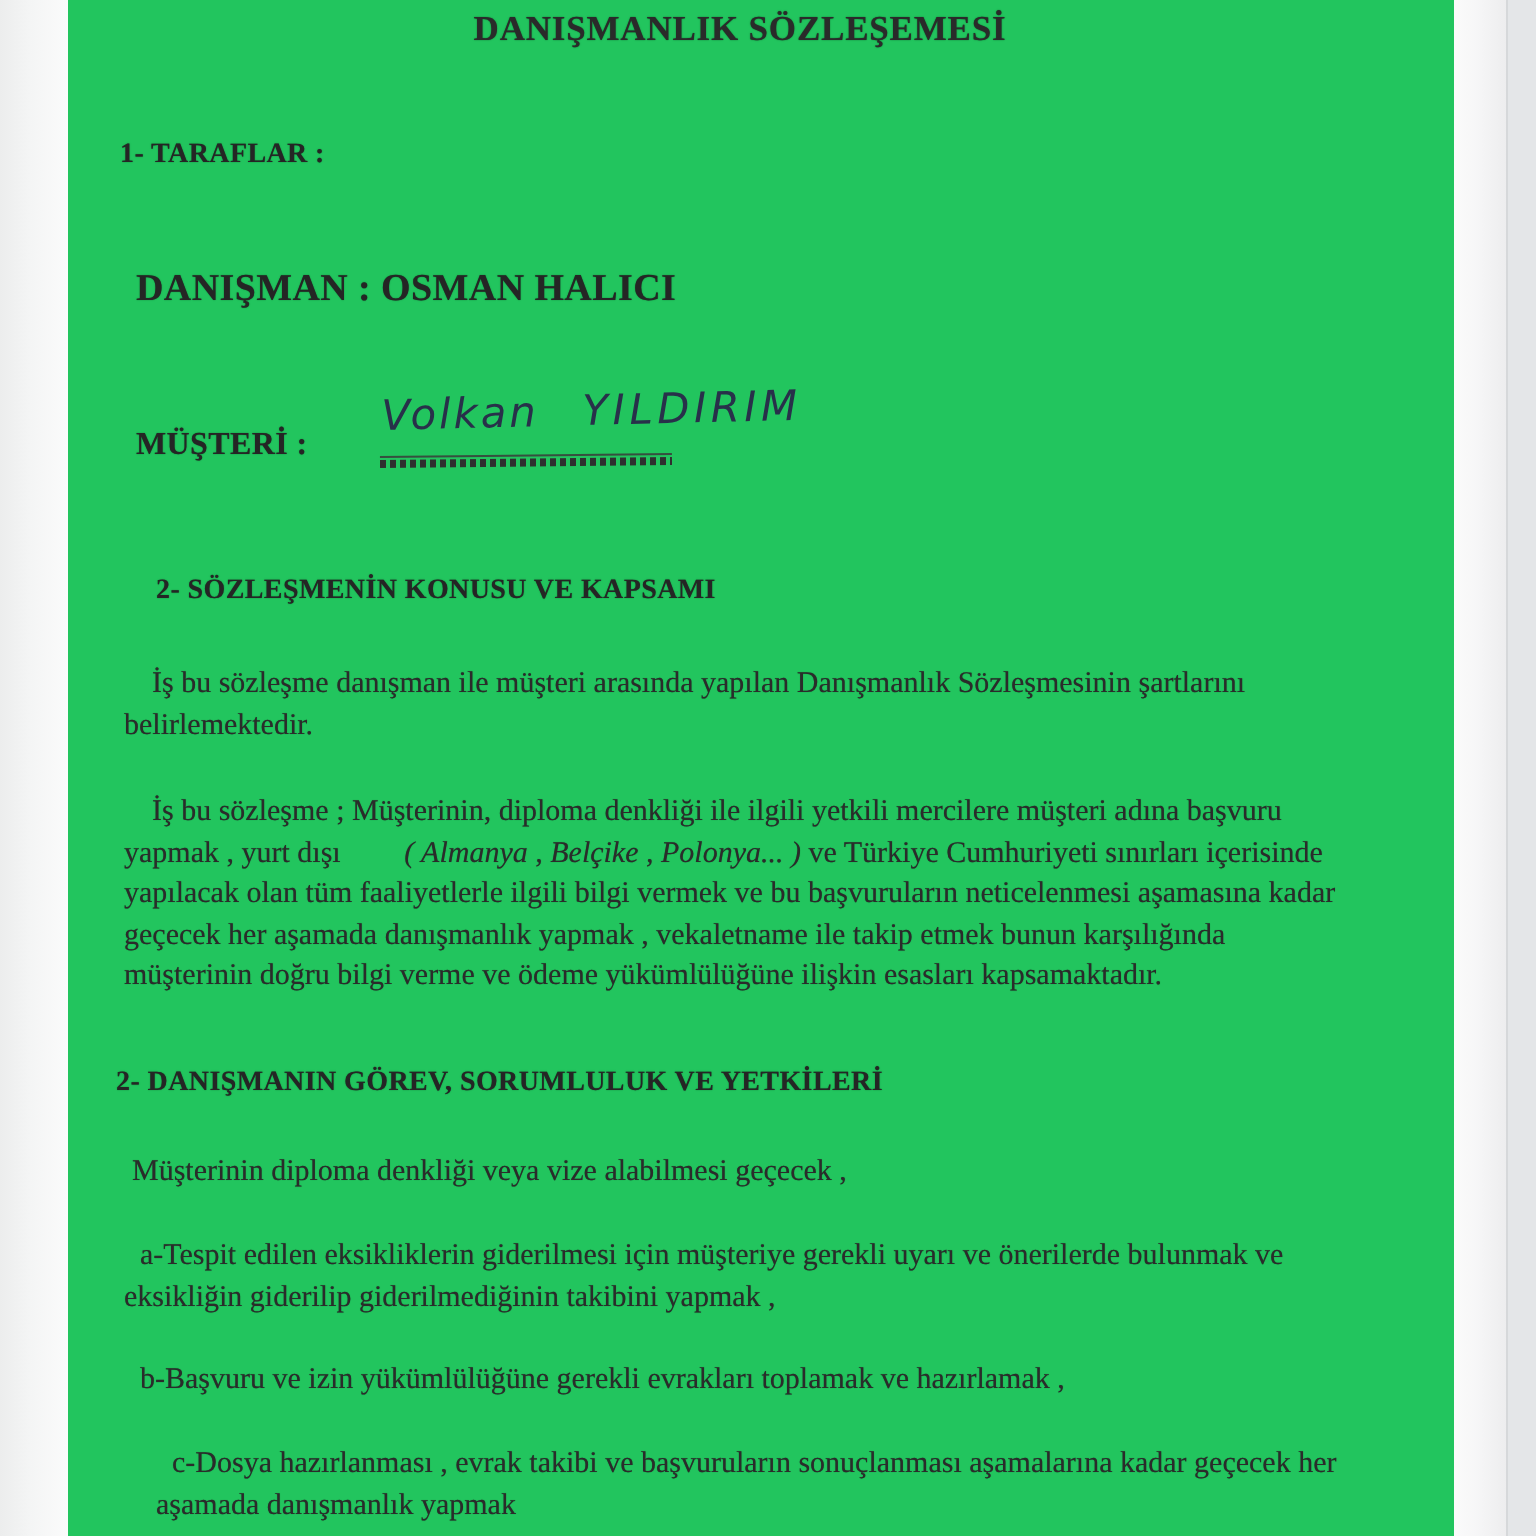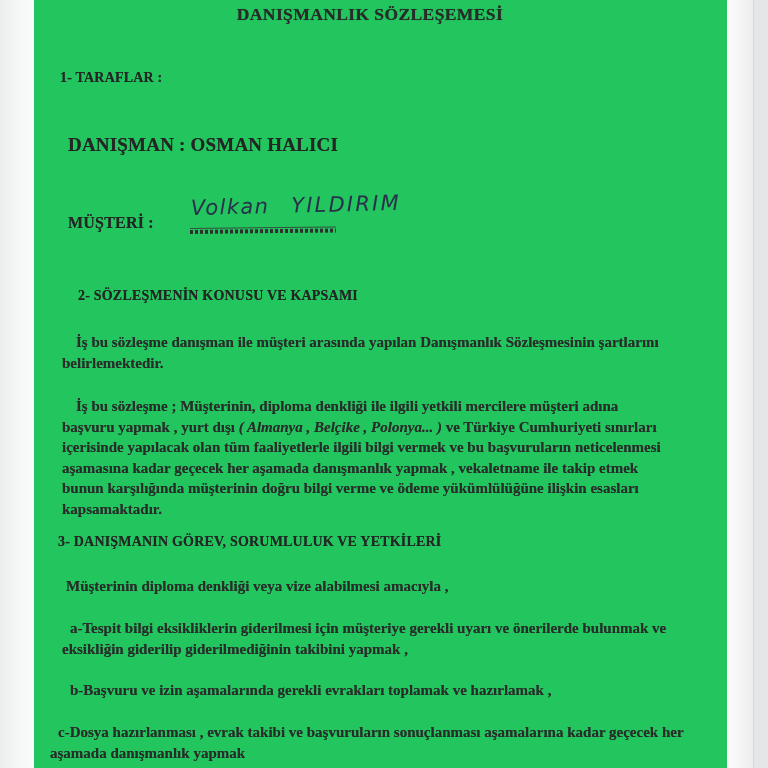--- a/index.html
+++ b/index.html
@@ -82,25 +82,25 @@
     text-shadow: 0 0 0.6px rgba(0,0,0,0.5);
     white-space: nowrap;
   }
 
   
   .para {
     position: absolute;
     font-size: 15px;
     line-height: 20.5px;
     color: #2b2b2b;
-    font-weight: bold;
+    font-weight: normal;
     text-shadow: 0 0 0.45px rgba(0,0,0,0.4);
   }
   .indent { display: inline-block; width: 14px; }
-  .ital { font-style: italic; }
+  .ital { font-style: italic; margin-left: 28px; }
 
   
   #musteri-field {
     position: absolute;
     left: 68px;
     top: 208px;
     width: 600px;
     height: 44px;
   }
   #musteri-label {
@@ -173,24 +173,24 @@
         <span>Volkan</span><span class="surname">YILDIRIM</span>
       </div>
     </div>
 
     <div class="heading" style="left:58px; top:288px;margin-left:20px;">2- SÖZLEŞMENİN KONUSU VE KAPSAMI</div>
 
     <div class="para" style="left:62px; top:332px; width:600px;"><span class="indent"></span><span>İş bu sözleşme danışman ile müşteri arasında yapılan Danışmanlık Sözleşmesinin şartlarını belirlemektedir.</span></div>
 
     <div class="para" style="left:62px; top:396px; width:612px;"><span class="indent"></span><span>İş bu sözleşme ; Müşterinin,  diploma denkliği ile ilgili yetkili mercilere müşteri adına  başvuru yapmak , yurt dışı </span><span class="ital">( Almanya , Belçike , Polonya... )</span><span> ve Türkiye Cumhuriyeti sınırları içerisinde yapılacak olan tüm faaliyetlerle ilgili bilgi vermek ve bu başvuruların neticelenmesi aşamasına kadar geçecek her aşamada danışmanlık yapmak , vekaletname ile takip etmek bunun karşılığında müşterinin doğru bilgi verme ve ödeme yükümlülüğüne ilişkin esasları kapsamaktadır.</span></div>
 
-    <div class="heading" style="left:58px; top:534px;">3- DANIŞMANIN GÖREV, SORUMLULUK VE YETKİLERİ</div>
+    <div class="heading" style="left:58px; top:534px;">2- DANIŞMANIN GÖREV, SORUMLULUK VE YETKİLERİ</div>
 
-    <div class="para" style="left:66px; top:576px; width:600px;">Müşterinin diploma denkliği veya vize alabilmesi amacıyla ,</div>
+    <div class="para" style="left:66px; top:576px; width:600px;">Müşterinin diploma denkliği veya vize alabilmesi geçecek ,</div>
 
-    <div class="para" style="left:62px; top:618px; width:610px;"><span class="indent" style="width:8px;"></span><span>a-Tespit bilgi eksikliklerin giderilmesi için müşteriye gerekli uyarı ve önerilerde bulunmak ve eksikliğin giderilip giderilmediğinin takibini yapmak ,</span></div>
+    <div class="para" style="left:62px; top:618px; width:610px;"><span class="indent" style="width:8px;"></span><span>a-Tespit edilen eksikliklerin giderilmesi için müşteriye gerekli uyarı ve önerilerde bulunmak ve eksikliğin giderilip giderilmediğinin takibini yapmak ,</span></div>
 
-    <div class="para" style="left:62px; top:680px; width:610px;"><span class="indent" style="width:8px;"></span><span>b-Başvuru ve izin aşamalarında gerekli evrakları toplamak ve hazırlamak ,</span></div>
+    <div class="para" style="left:62px; top:680px; width:610px;"><span class="indent" style="width:8px;"></span><span>b-Başvuru ve izin yükümlülüğüne gerekli evrakları toplamak ve hazırlamak ,</span></div>
 
-    <div class="para" style="left:50px; top:722px; width:640px;"><span class="indent" style="width:8px;"></span><span>c-Dosya hazırlanması  , evrak takibi ve başvuruların sonuçlanması aşamalarına kadar geçecek her aşamada danışmanlık yapmak</span></div>
+    <div class="para" style="left:78px; top:722px; width:640px;"><span class="indent" style="width:8px;"></span><span>c-Dosya hazırlanması  , evrak takibi ve başvuruların sonuçlanması aşamalarına kadar geçecek her aşamada danışmanlık yapmak</span></div>
 
   </div>
 </div>
 
 </body></html>

